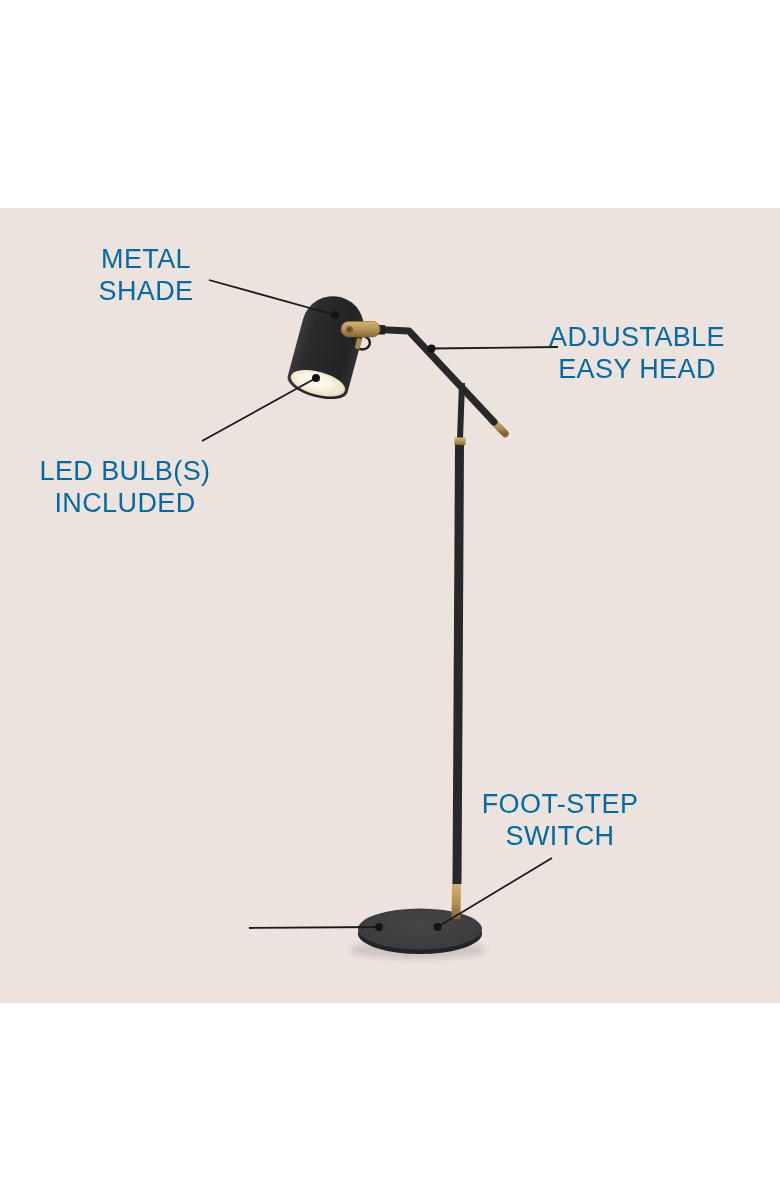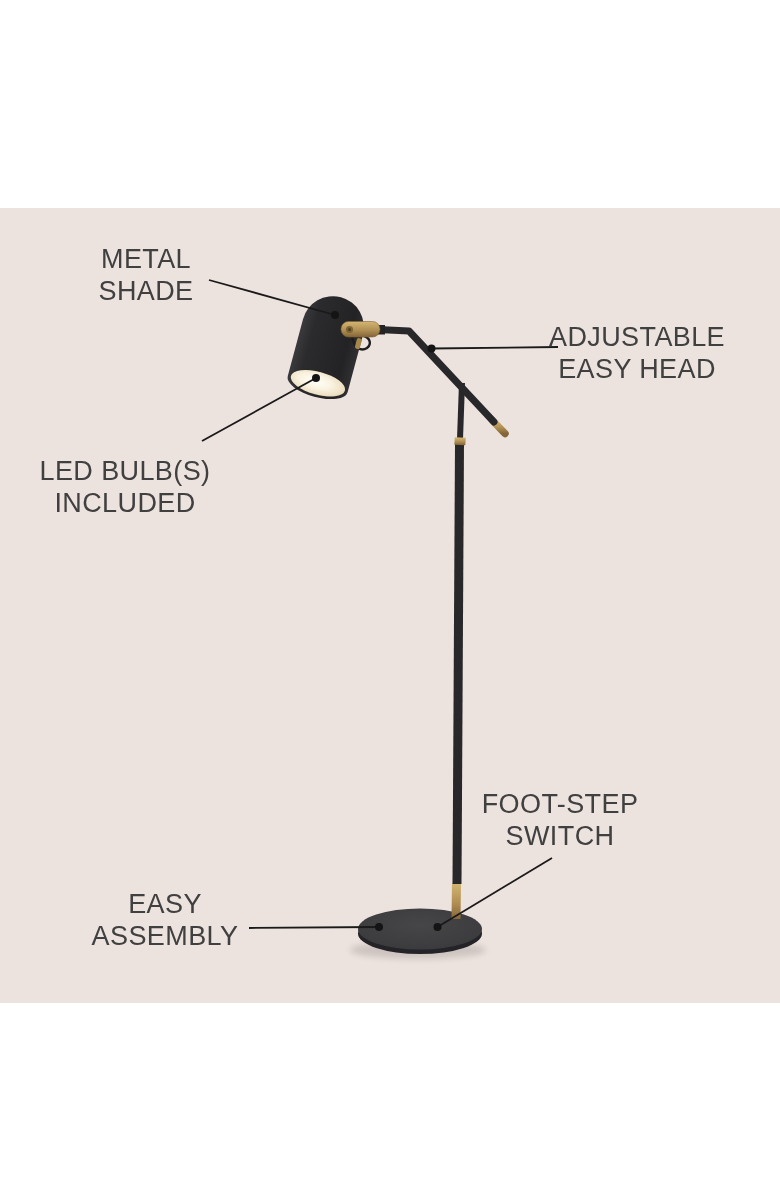--- a/index.html
+++ b/index.html
@@ -29,21 +29,21 @@
     top: 0;
     width: 780px;
     height: 1196px;
   }
   .callout-label {
     position: absolute;
     transform: translateX(-50%);
     font-size: 27px;
     line-height: 32px;
     letter-spacing: 0.4px;
-    color: #404040;
+    color: #0369a1;
     text-align: center;
     white-space: pre-line;
     font-weight: 400;
   }
   .lbl-metal      { left: 146px; top: 243px; }
   .lbl-adjustable { left: 637px; top: 321px; }
   .lbl-led        { left: 125px; top: 455px; }
   .lbl-footstep   { left: 560px; top: 788px; }
   .lbl-easy       { left: 165px; top: 888px; }
 </style>
@@ -137,16 +137,14 @@
   </svg>
 
   <div class="callout-label lbl-metal">METAL
 SHADE</div>
   <div class="callout-label lbl-adjustable">ADJUSTABLE
 EASY HEAD</div>
   <div class="callout-label lbl-footstep">FOOT-STEP
 SWITCH</div>
   <div class="callout-label lbl-led">LED BULB(S)
 INCLUDED</div>
-  <div class="callout-label lbl-easy">EASY
-ASSEMBLY</div>
 
 </div>
 
 </body></html>

